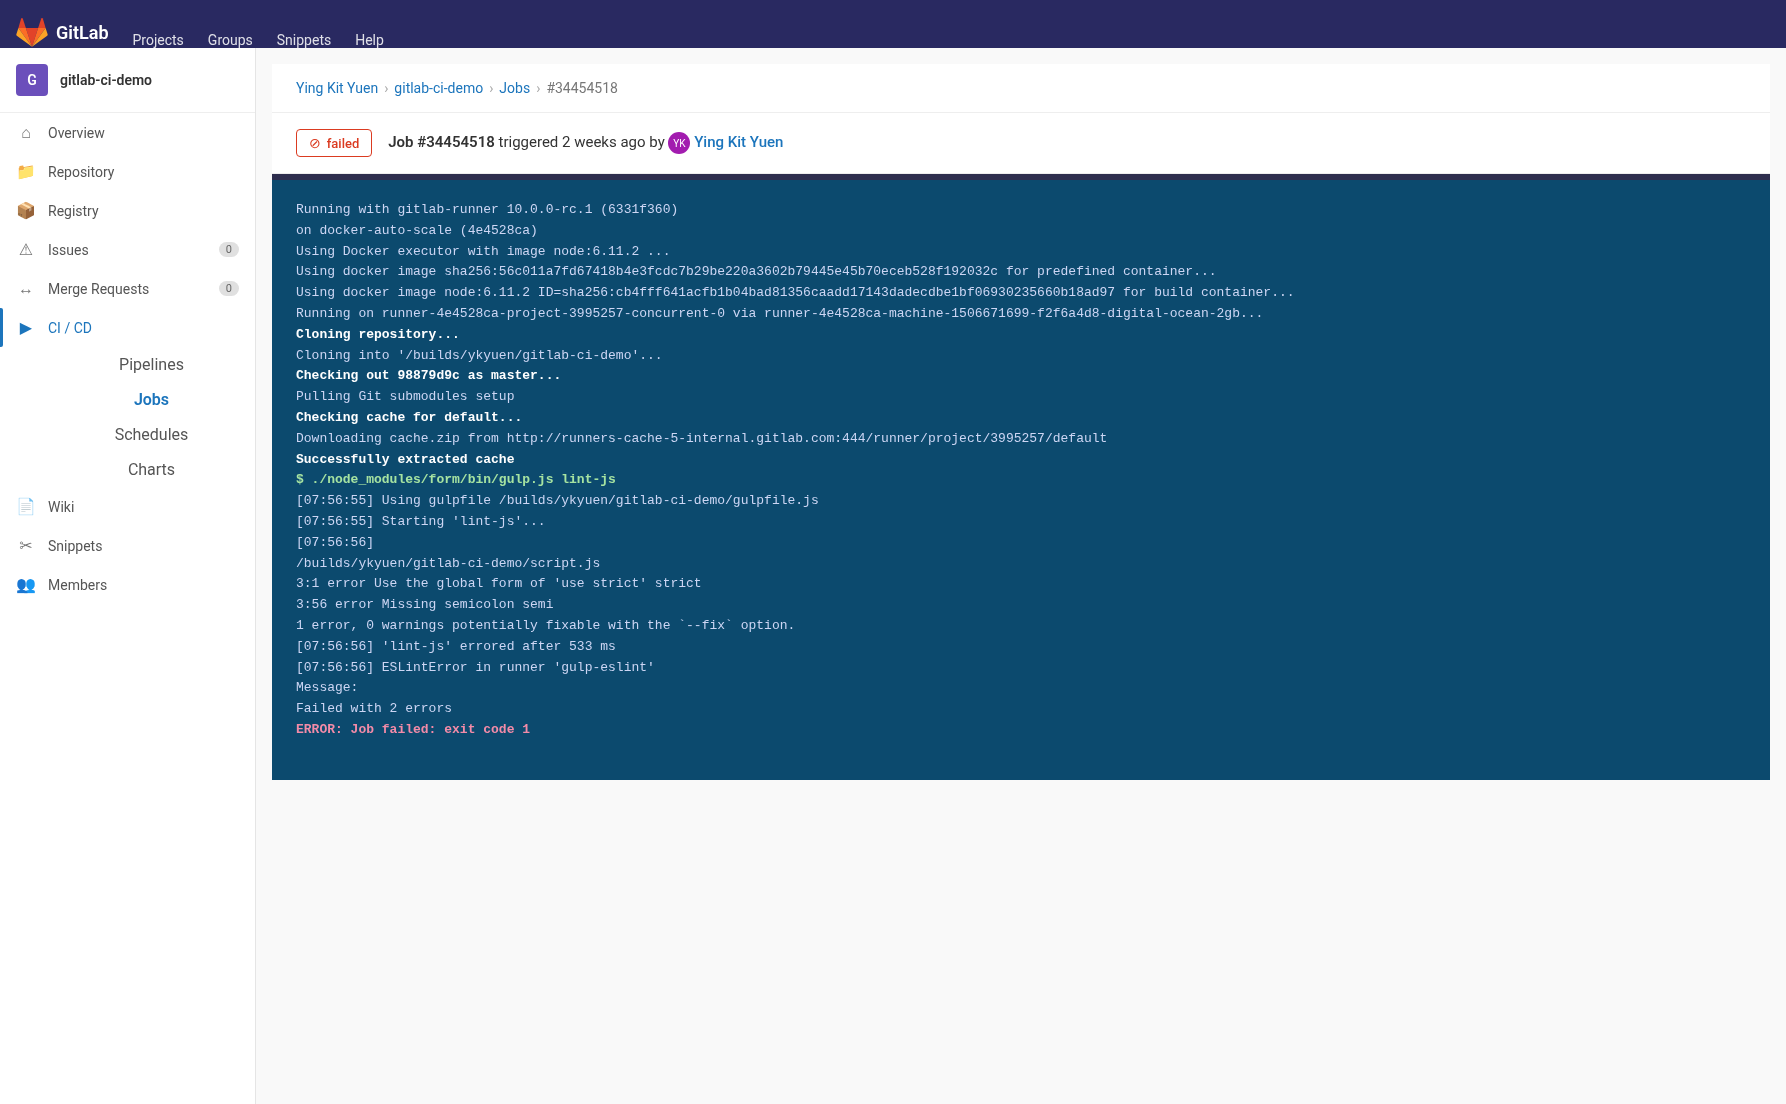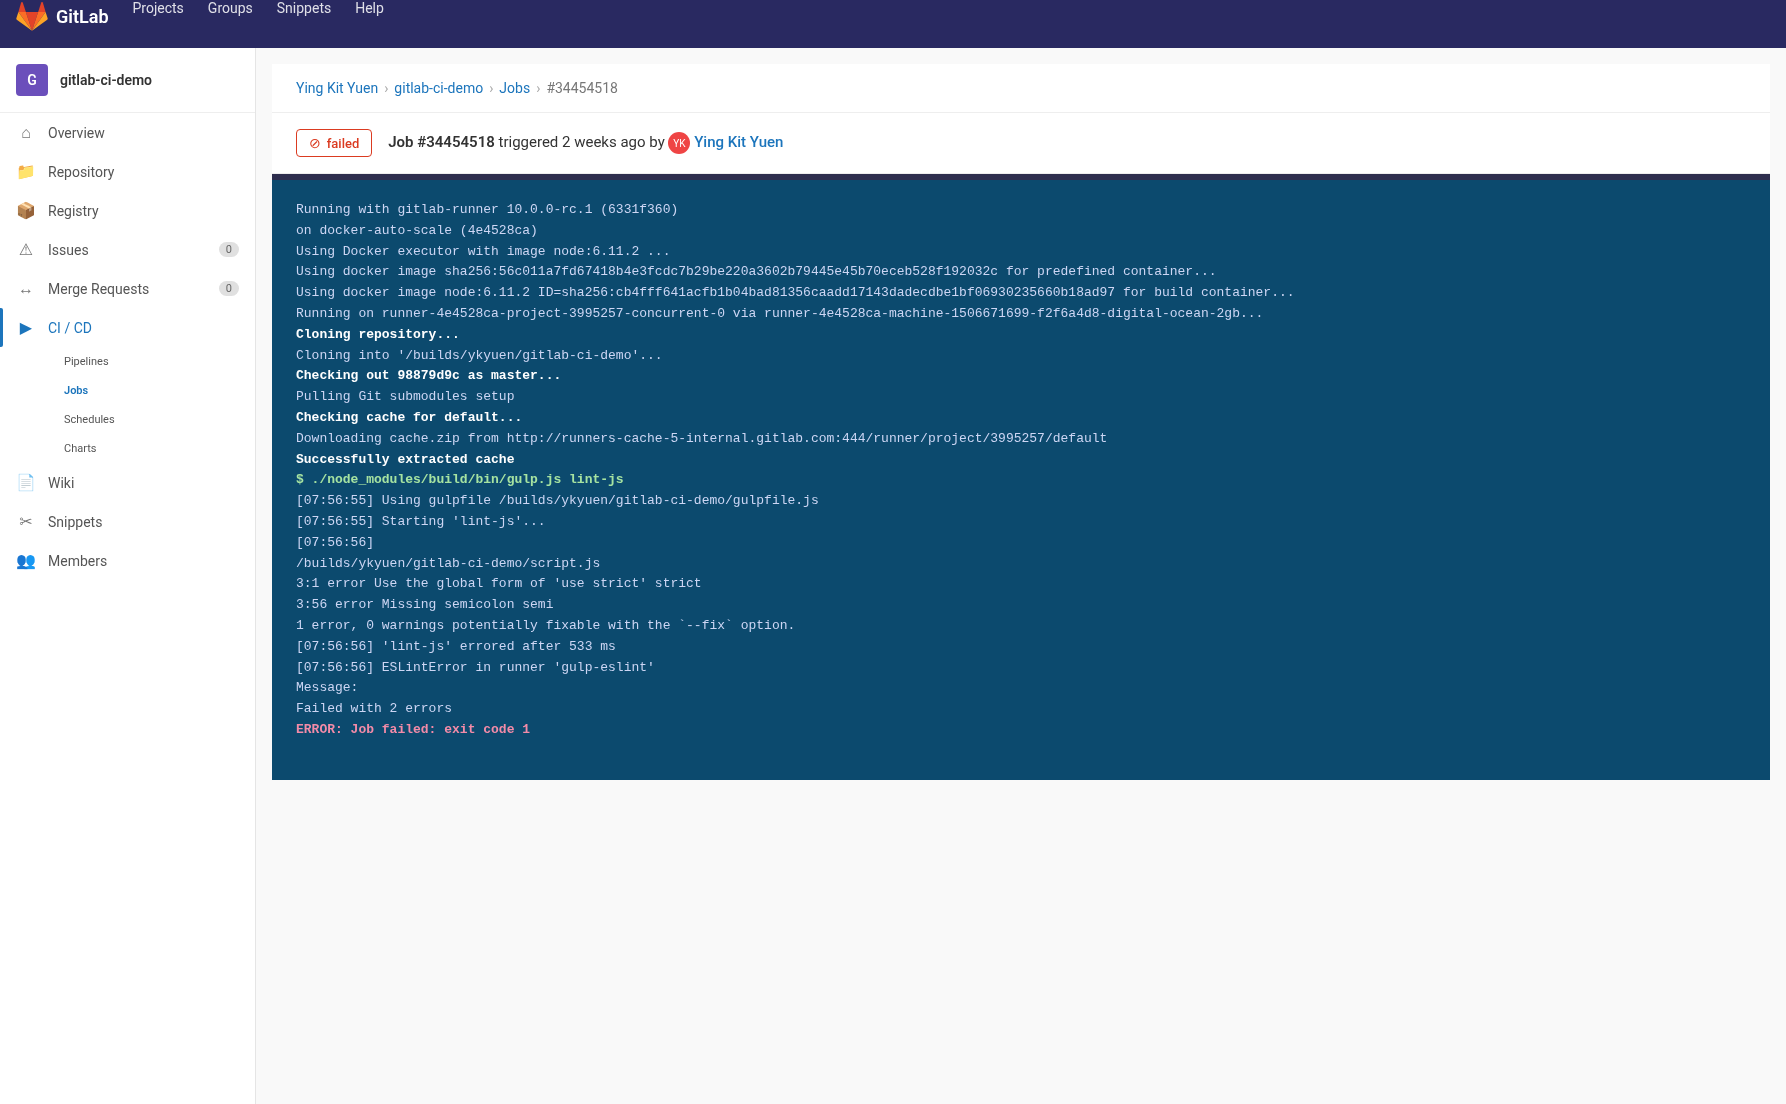--- a/index.html
+++ b/index.html
@@ -3,21 +3,21 @@
   <meta charset="utf-8">
   <style>
     * { box-sizing: border-box; margin: 0; padding: 0; }
     body { font-family: -apple-system, BlinkMacSystemFont, 'Segoe UI', Roboto, sans-serif; background: #f9f9f9; }
 
     
     .top-nav {
       background: #292961;
       height: 48px;
       display: flex;
-      align-items: flex-start;
+      align-items: flex-end;
       padding: 0 16px;
       gap: 24px;
     }
     .top-nav .logo {
       display: flex;
       align-items: center;
       gap: 8px;
       color: #fff;
       font-size: 18px;
       font-weight: 600;
@@ -88,23 +88,24 @@
       padding: 1px 7px;
       font-size: 11px;
       margin-left: auto;
     }
     .sidebar-sub {
       padding-left: 48px;
     }
     .sidebar-sub-item {
       display: block;
       padding: 8px 16px;
-      font-size: 11px;
+      font-size: 16px;
       color: #555;
       cursor: pointer;
+      text-align: center;
     }
     .sidebar-sub-item.active { color: #1c75bc; font-weight: 600; }
     .sidebar-active-bar {
       position: absolute;
       left: 0;
       top: 0;
       bottom: 0;
       width: 3px;
       background: #1c75bc;
       border-radius: 0 2px 2px 0;
@@ -154,21 +155,21 @@
     .failed-badge .fail-icon { font-size: 14px; }
     .job-title {
       font-size: 15px;
       color: #333;
     }
     .job-title strong { font-weight: 600; }
     .user-avatar {
       width: 22px;
       height: 22px;
       border-radius: 50%;
-      background: #ef4444;
+      background: #a21caf;
       display: inline-flex;
       align-items: center;
       justify-content: center;
       color: #fff;
       font-size: 10px;
       vertical-align: middle;
     }
     .user-link { color: #1c75bc; text-decoration: none; font-weight: 500; }
 
     
@@ -304,21 +305,21 @@
           <div>Using docker image sha256:56c011a7fd67418b4e3fcdc7b29be220a3602b79445e45b70eceb528f192032c for predefined container...</div>
           <div>Using docker image node:6.11.2 ID=sha256:cb4fff641acfb1b04bad81356caadd17143dadecdbe1bf06930235660b18ad97 for build container...</div>
           <div>Running on runner-4e4528ca-project-3995257-concurrent-0 via runner-4e4528ca-machine-1506671699-f2f6a4d8-digital-ocean-2gb...</div>
           <div class="bold">Cloning repository...</div>
           <div>Cloning into '/builds/ykyuen/gitlab-ci-demo'...</div>
           <div class="bold">Checking out 98879d9c as master...</div>
           <div>Pulling Git submodules setup</div>
           <div class="bold">Checking cache for default...</div>
           <div>Downloading cache.zip from http://runners-cache-5-internal.gitlab.com:444/runner/project/3995257/default</div>
           <div class="bold">Successfully extracted cache</div>
-          <div class="cmd-line">$ ./node_modules/build/bin/gulp.js lint-js</div>
+          <div class="cmd-line">$ ./node_modules/form/bin/gulp.js lint-js</div>
           <div>[07:56:55] Using gulpfile /builds/ykyuen/gitlab-ci-demo/gulpfile.js</div>
           <div>[07:56:55] Starting 'lint-js'...</div>
           <div>[07:56:56]</div>
           <div>/builds/ykyuen/gitlab-ci-demo/script.js</div>
           <div>  3:1   error  Use the global form of 'use strict'  strict</div>
           <div>  3:56  error  Missing semicolon                      semi</div>
           <div></div>
           <div>  1 error, 0 warnings potentially fixable with the `--fix` option.</div>
           <div></div>
           <div>[07:56:56] 'lint-js' errored after 533 ms</div>

